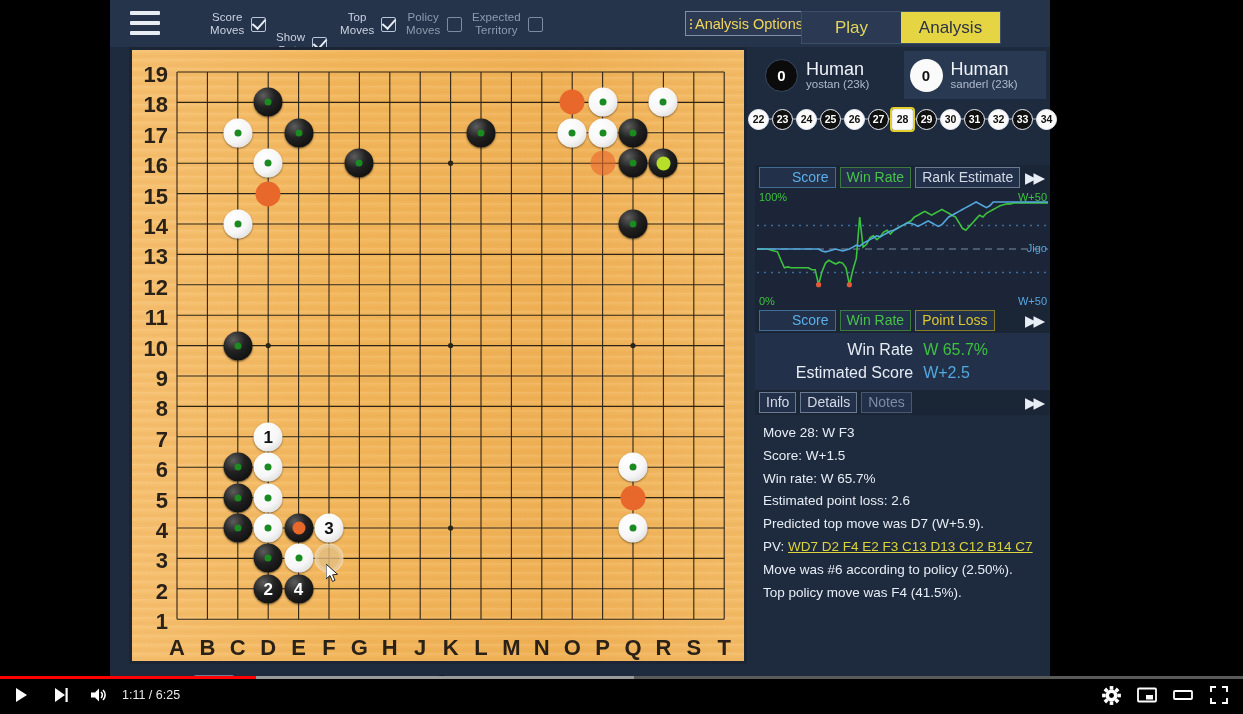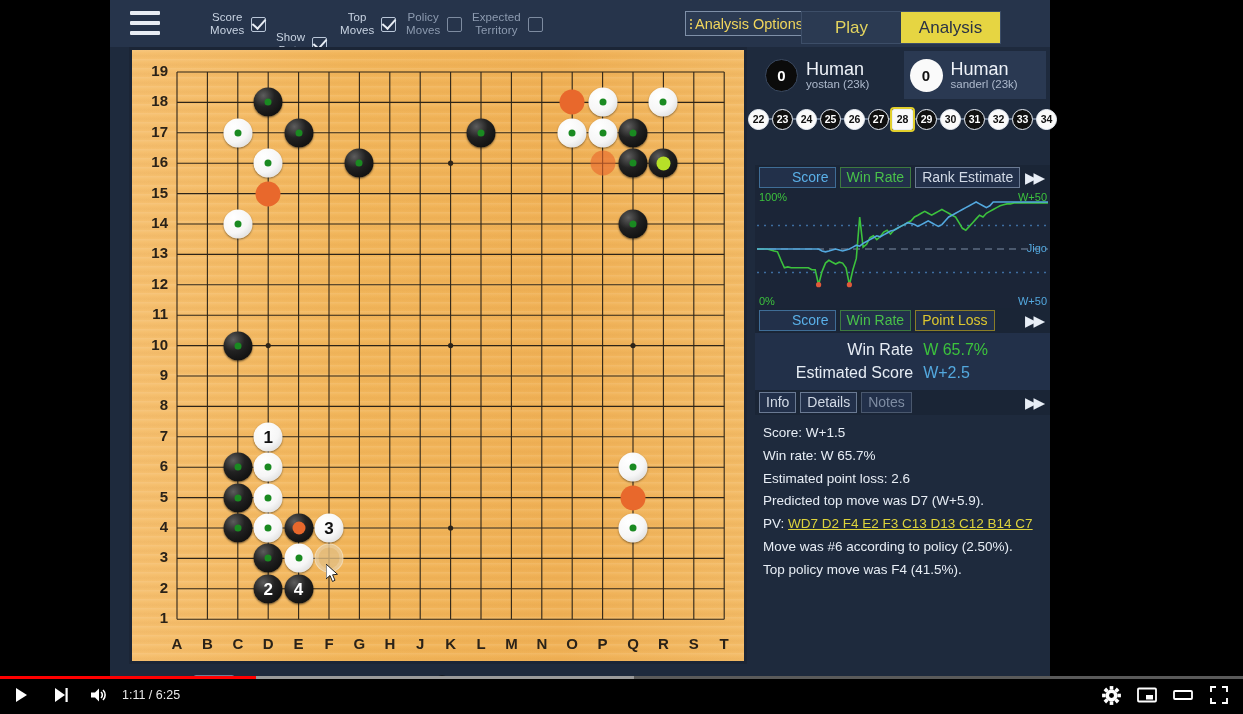--- a/index.html
+++ b/index.html
@@ -79,21 +79,21 @@
   }
   .boardwrap .woodgrain {
     position: absolute; inset: 0;
     background:
       repeating-linear-gradient(180deg, rgba(255,255,255,.10) 0px, rgba(255,255,255,0) 3px, rgba(190,120,40,.08) 6px, rgba(255,255,255,0) 9px),
       linear-gradient(90deg, #f6c070 0%, #f2b65b 35%, #f0b156 70%, #f3bb66 100%);
     pointer-events: none;
   }
   .grid { position: absolute; left: 0; top: 0; }
   .coordlabel {
-    position: absolute; color: #2a2218; font-weight: bold; font-size: 15px;
+    position: absolute; color: #2a2218; font-weight: bold; font-size: 22px;
     text-align: center; user-select: none;
   }
   .stone {
     position: absolute; width: 29px; height: 29px; border-radius: 50%;
     transform: translate(-50%, -50%);
     display: flex; align-items: center; justify-content: center;
     cursor: pointer;
   }
   .stone.black {
     background: radial-gradient(circle at 34% 28%, #5d5d5d 0%, #222 40%, #070707 100%);
@@ -566,20 +566,21 @@
           </div>
         </div>
 
       <div class="tabrow" id="infotabs">
           <div class="tab grey">Info</div>
           <div class="tab grey">Details</div>
           <div class="tab muted">Notes</div>
           <div class="tab-fwd">▶▶</div>
         </div>
       <div class="infobody" id="infobody">
+          <div class="infoline">Move 28: W F3</div>
           <div class="infoline">Score: W+1.5</div>
           <div class="infoline">Win rate: W 65.7%</div>
           <div class="infoline">Estimated point loss: 2.6</div>
           <div class="infoline">Predicted top move was D7 (W+5.9).</div>
           <div class="infoline"><span>PV: </span><span class="pv">WD7 D2 F4 E2 F3 C13 D13 C12 B14 C7</span></div>
           <div class="infoline">Move was #6 according to policy  (2.50%).</div>
           <div class="infoline">Top policy move was F4 (41.5%).</div>
         </div>
     </div>
   </div>

